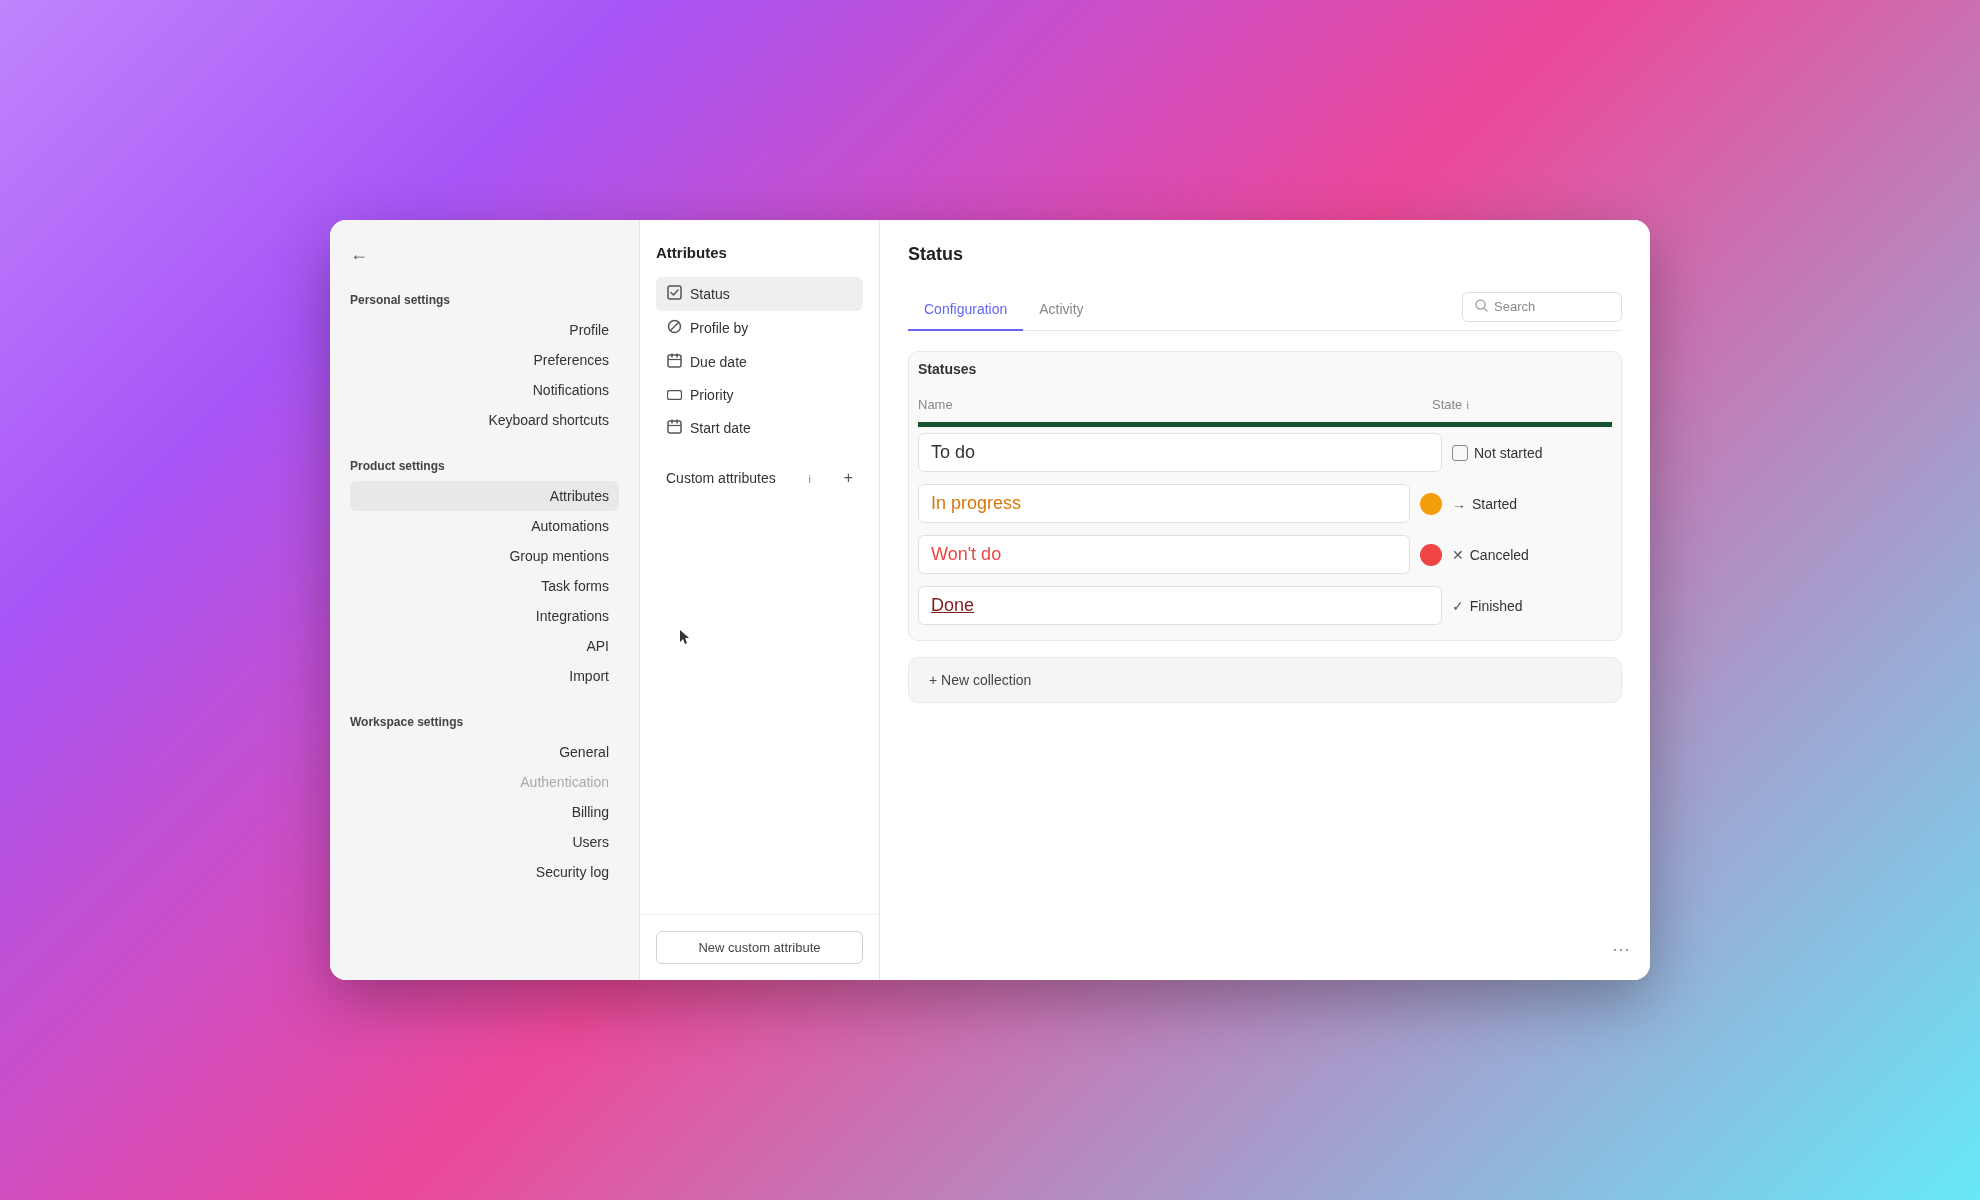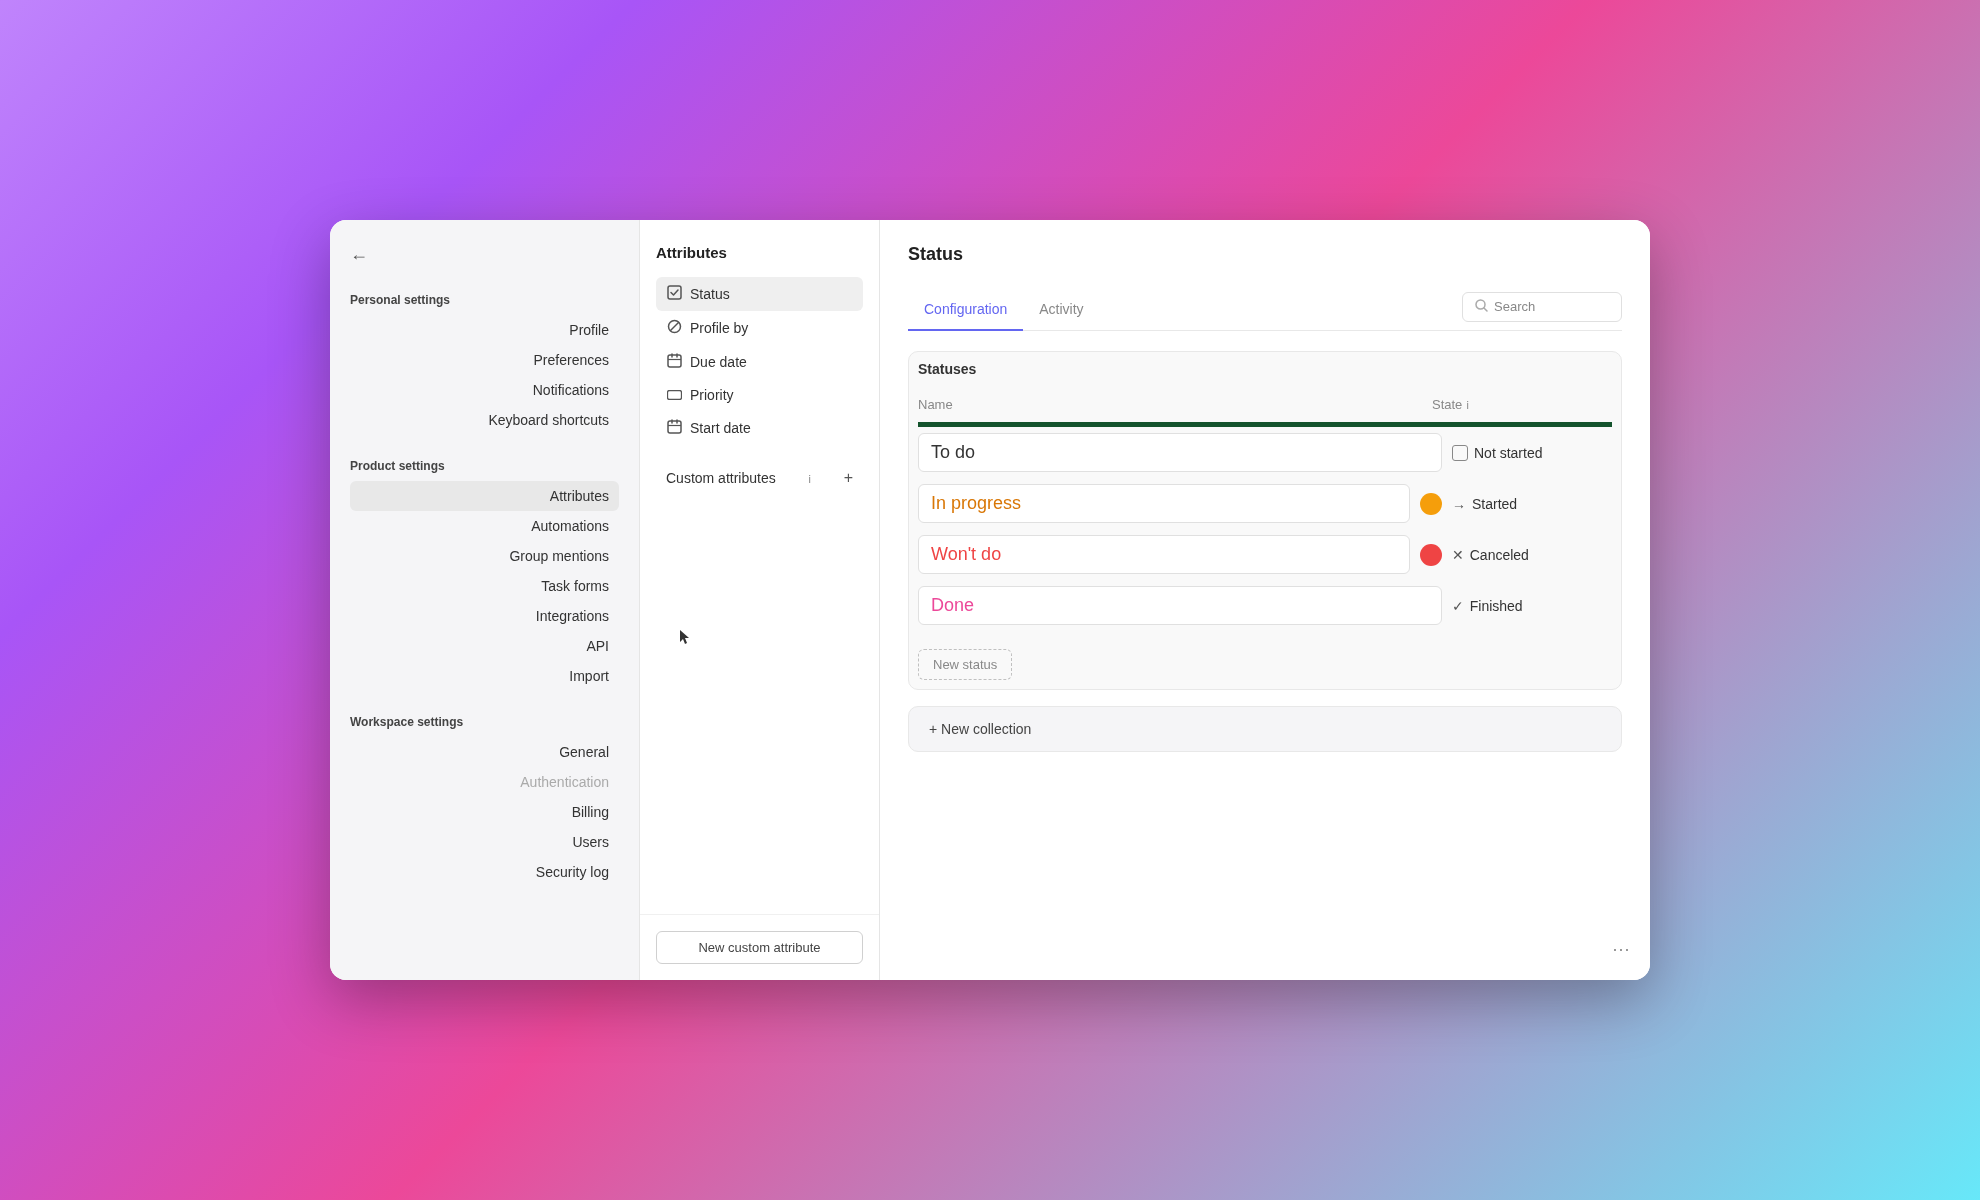--- a/index.html
+++ b/index.html
@@ -220,21 +220,21 @@
       border-radius: 6px;
       padding: 8px 12px;
       font-size: 18px;
       width: 100%;
       background: #fff;
       color: #333;
       outline: none;
     }
     .status-name-input.in-progress { color: #d97706; }
     .status-name-input.wont-do { color: #ef4444; }
-    .status-name-input.done { color: #ec4899; }
+    .status-name-input.done { color: #7f1d1d; text-decoration: underline; }
     .status-color-dot {
       width: 22px;
       height: 22px;
       border-radius: 50%;
       flex-shrink: 0;
     }
     .dot-yellow { background: #f59e0b; }
     .dot-red { background: #ef4444; }
     .state-cell {
       width: 160px;
@@ -476,23 +476,20 @@
       <div class="status-row">
         <div class="status-name-cell">
           <input class="status-name-input done" type="text" value="Done" style="">
         </div>
         <div class="state-cell">
           <span class="state-icon">✓</span>
           <span>Finished</span>
         </div>
       </div>
 
-      <div style="margin-top:10px;">
-        <button class="new-status-btn">New status</button>
-      </div>
     </div>
 
     <button class="new-collection-btn">+ New collection</button>
 
     <div class="three-dots">···</div>
   </div>
 
 </div>
 
 </body></html>

